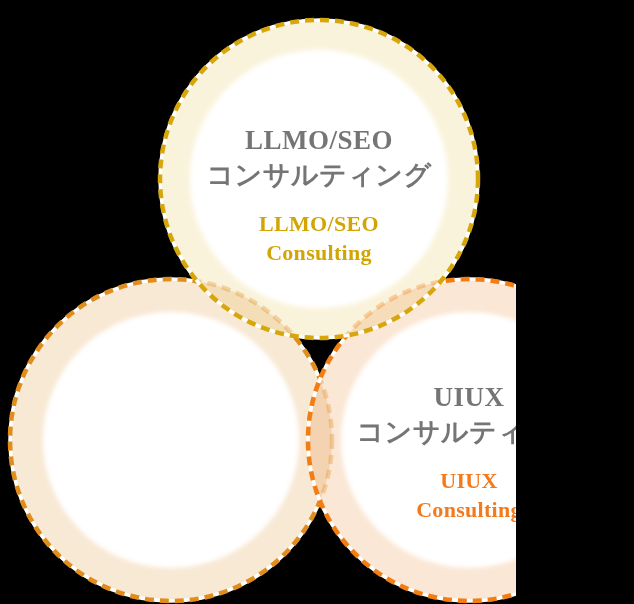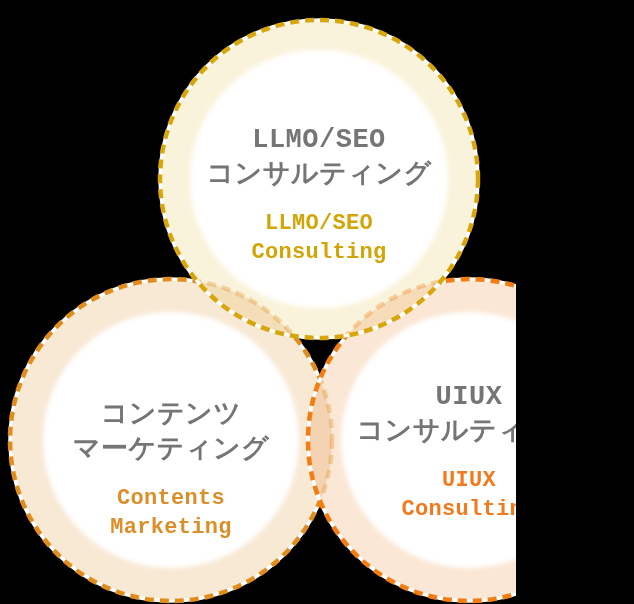--- a/index.html
+++ b/index.html
@@ -6,21 +6,21 @@
     margin: 0;
     padding: 0;
     background: #000000;
   }
   #canvas {
     position: relative;
     width: 516px;
     height: 604px;
     overflow: hidden;
     background: #000000;
-    font-family: Liberation Mono, monospace;
+    font-family: Liberation Serif, serif;
   }
   #canvas svg {
     position: absolute;
     left: 0;
     top: 0;
   }
   .dash {
     fill: none;
     stroke-width: 4.5;
     stroke-dasharray: 9 6;
@@ -108,26 +108,20 @@
     <circle class="dash" cx="319" cy="179" r="159" stroke="#D6A60B"></circle>
   </svg>
 
   <div class="label" id="label-top">
     <div class="ja" style="color: rgb(117, 117, 117);">LLMO/SEO
 コンサルティング</div>
     <div class="en" style="color: rgb(210, 165, 4);">LLMO/SEO
 Consulting</div>
   </div>
 
-  <div class="label" id="label-bl">
-    <div class="ja" style="color: rgb(117, 117, 117);">コンテンツ
-マーケティング</div>
-    <div class="en" style="color: rgb(220, 143, 40);">Contents
-Marketing</div>
-  </div>
 
   <div class="label" id="label-br">
     <div class="ja" style="color: rgb(117, 117, 117);">UIUX
 コンサルティング</div>
     <div class="en" style="color: rgb(244, 121, 28);">UIUX
 Consulting</div>
   </div>
 
 </div>
 

